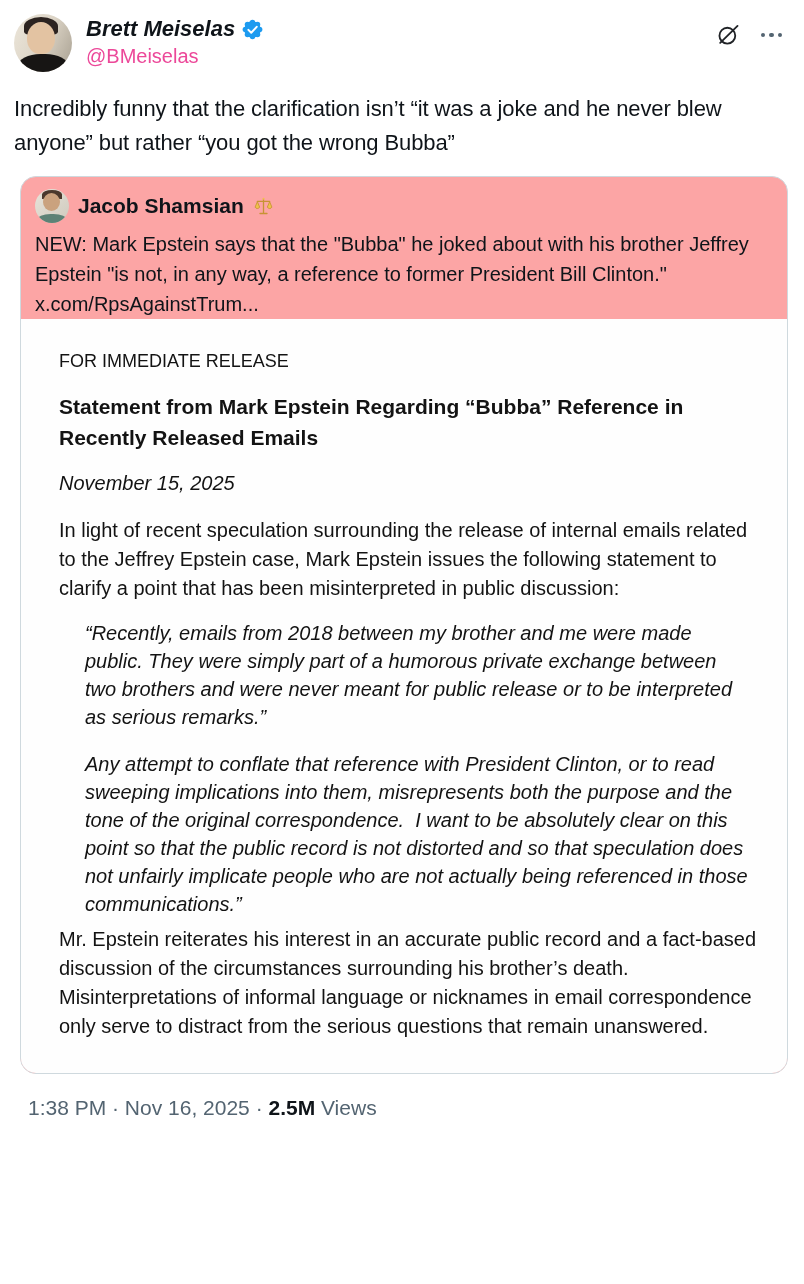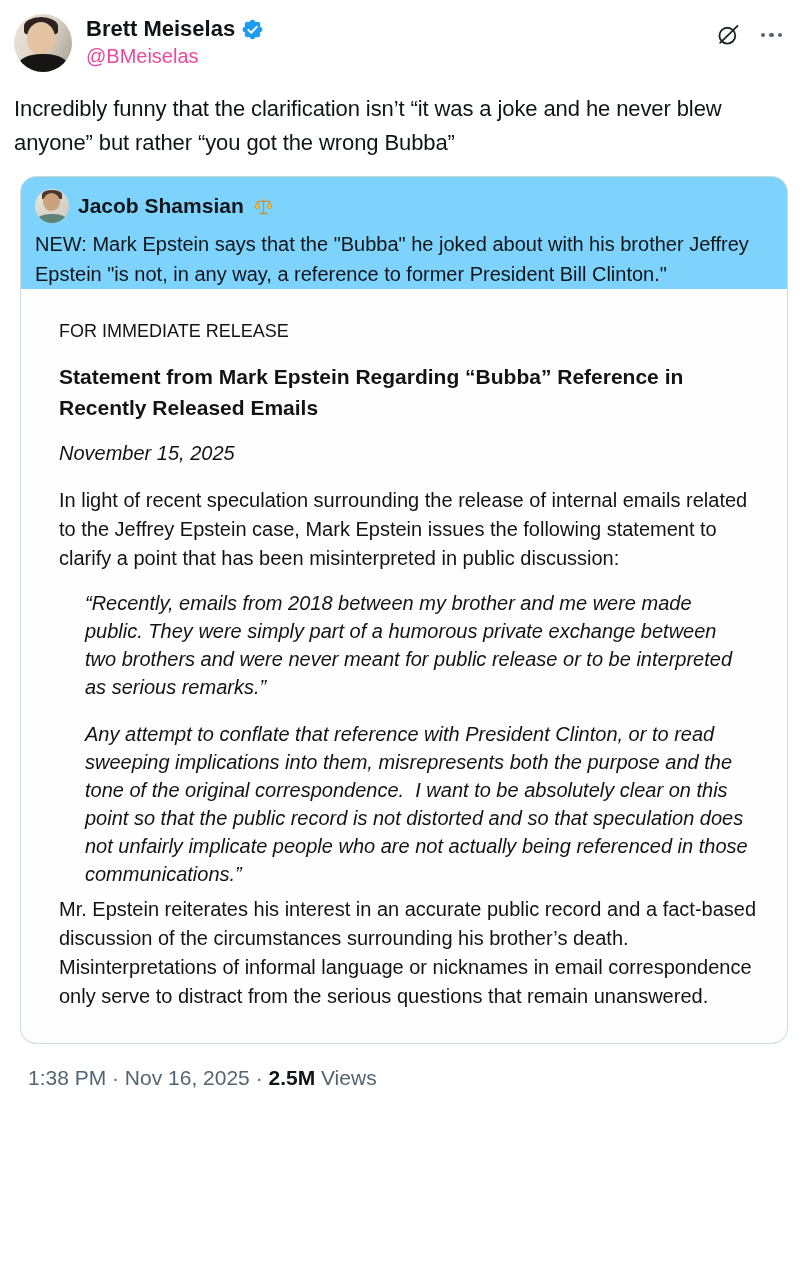--- a/index.html
+++ b/index.html
@@ -25,41 +25,41 @@
   }
   .avatar-lg .av-hair{
     position:absolute;left:10px;top:3px;width:34px;height:18px;border-radius:50% 50% 20% 20%;
     background:#2c2320;
   }
   .avatar-lg .av-body{
     position:absolute;left:4px;bottom:-8px;width:50px;height:26px;border-radius:45% 45% 0 0;
     background:#171514;
   }
   .h-info{margin-left:14px;flex:1;min-width:0;padding-top:2px;}
-  .name-row{display:flex;align-items:center;gap:6px;}
+  .name-row{display:flex;align-items:center;gap:6px;font-style:italic;}
   .disp-name{font-weight:bold;font-size:22px;line-height:26px;color:#0f1419;}
   .badge{width:23px;height:23px;flex-shrink:0;display:inline-block;}
   .handle{color:#ec4899;font-size:20px;line-height:24px;margin-top:2px;}
   .h-actions{display:flex;align-items:center;gap:20px;padding-top:8px;padding-right:6px;}
   .grok-btn{width:26px;height:26px;cursor:pointer;}
   .more-btn{display:flex;gap:4px;align-items:center;cursor:pointer;padding:4px 0;}
   .more-btn i{width:4.5px;height:4.5px;border-radius:50%;background:#536471;display:block;}
 
   
   .tweet-text{
     margin-top:20px;
     font-size:22px;line-height:34px;letter-spacing:-0.1px;color:#0f1419;
     max-width:770px;
   }
 
   
   .quote-card{
     margin:16px 0 0 6px;
     border:1px solid #cfd9de;border-radius:16px;
-    background:#7dd3fc;overflow:hidden;cursor:pointer;
+    background:#fca5a5;overflow:hidden;cursor:pointer;
   }
   .qc-head{display:flex;align-items:center;gap:9px;padding:12px 14px 0;}
   .avatar-sm{
     width:34px;height:34px;border-radius:50%;position:relative;overflow:hidden;flex-shrink:0;
     background:linear-gradient(135deg,#e8e4da 0%,#cfcabe 100%);
   }
   .avatar-sm .av-head{
     position:absolute;left:8px;top:4px;width:17px;height:18px;border-radius:50%;
     background:#caa27e;
   }
@@ -158,20 +158,21 @@
             <path d="M5 6.2h14"></path>
             <path d="M8 20h8"></path>
         </g>
         <path d="M5 6.5l-2.6 6.2a2.9 2.9 0 0 0 5.2 0z" fill="#f0c14b" stroke="#c79334" stroke-width="1"></path>
         <path d="M19 6.5l-2.6 6.2a2.9 2.9 0 0 0 5.2 0z" fill="#f0c14b" stroke="#c79334" stroke-width="1"></path>
         <circle cx="12" cy="3.2" r="1.2" fill="#f0c14b"></circle>
       </svg>
     </div>
 
     <div class="qc-text">NEW: Mark Epstein says that the "Bubba" he joked about with his brother Jeffrey Epstein "is not, in any way, a reference to former President Bill Clinton."</div>
+    <div class="qc-link">x.com/RpsAgainstTrum...</div>
 
     <div class="doc">
       <div class="doc-header">FOR IMMEDIATE RELEASE</div>
       <div class="doc-title">Statement from Mark Epstein Regarding “Bubba” Reference in Recently Released Emails</div>
       <div class="doc-date">November 15, 2025</div>
       <div class="doc-intro">In light of recent speculation surrounding the release of internal emails related to the Jeffrey Epstein case, Mark Epstein issues the following statement to clarify a point that has been misinterpreted in public discussion:</div>
       <div class="doc-quote q1">“Recently, emails from 2018 between my brother and me were made public. They were simply part of a humorous private exchange between two brothers and were never meant for public release or to be interpreted as serious remarks.”</div>
       <div class="doc-quote q3">Any attempt to conflate that reference with President Clinton, or to read sweeping implications into them, misrepresents both the purpose and the tone of the original correspondence. &nbsp;I want to be absolutely clear on this point so that the public record is not distorted and so that speculation does not unfairly implicate people who are not actually being referenced in those communications.”</div>
       <div class="doc-closing">Mr. Epstein reiterates his interest in an accurate public record and a fact-based discussion of the circumstances surrounding his brother’s death. Misinterpretations of informal language or nicknames in email correspondence only serve to distract from the serious questions that remain unanswered.</div>
     </div>

